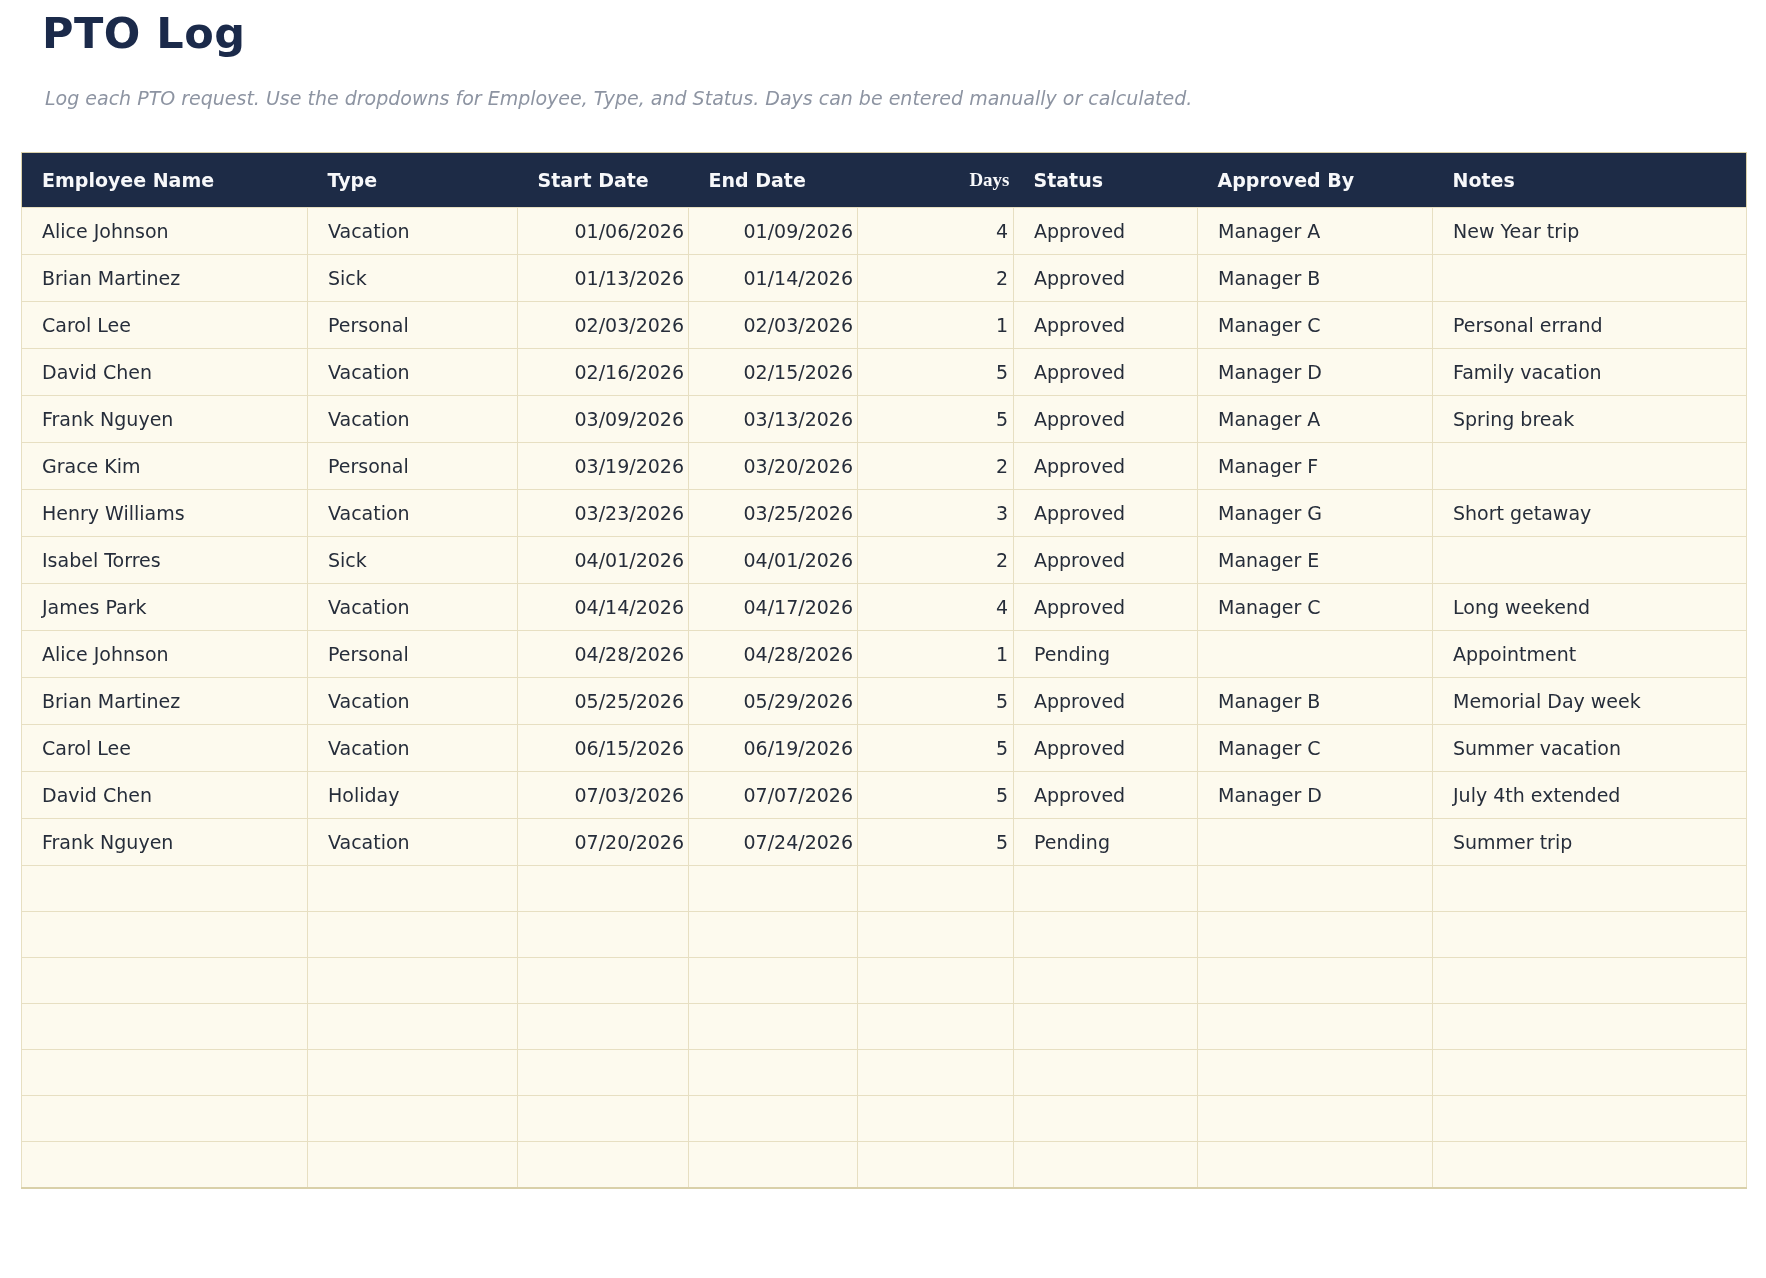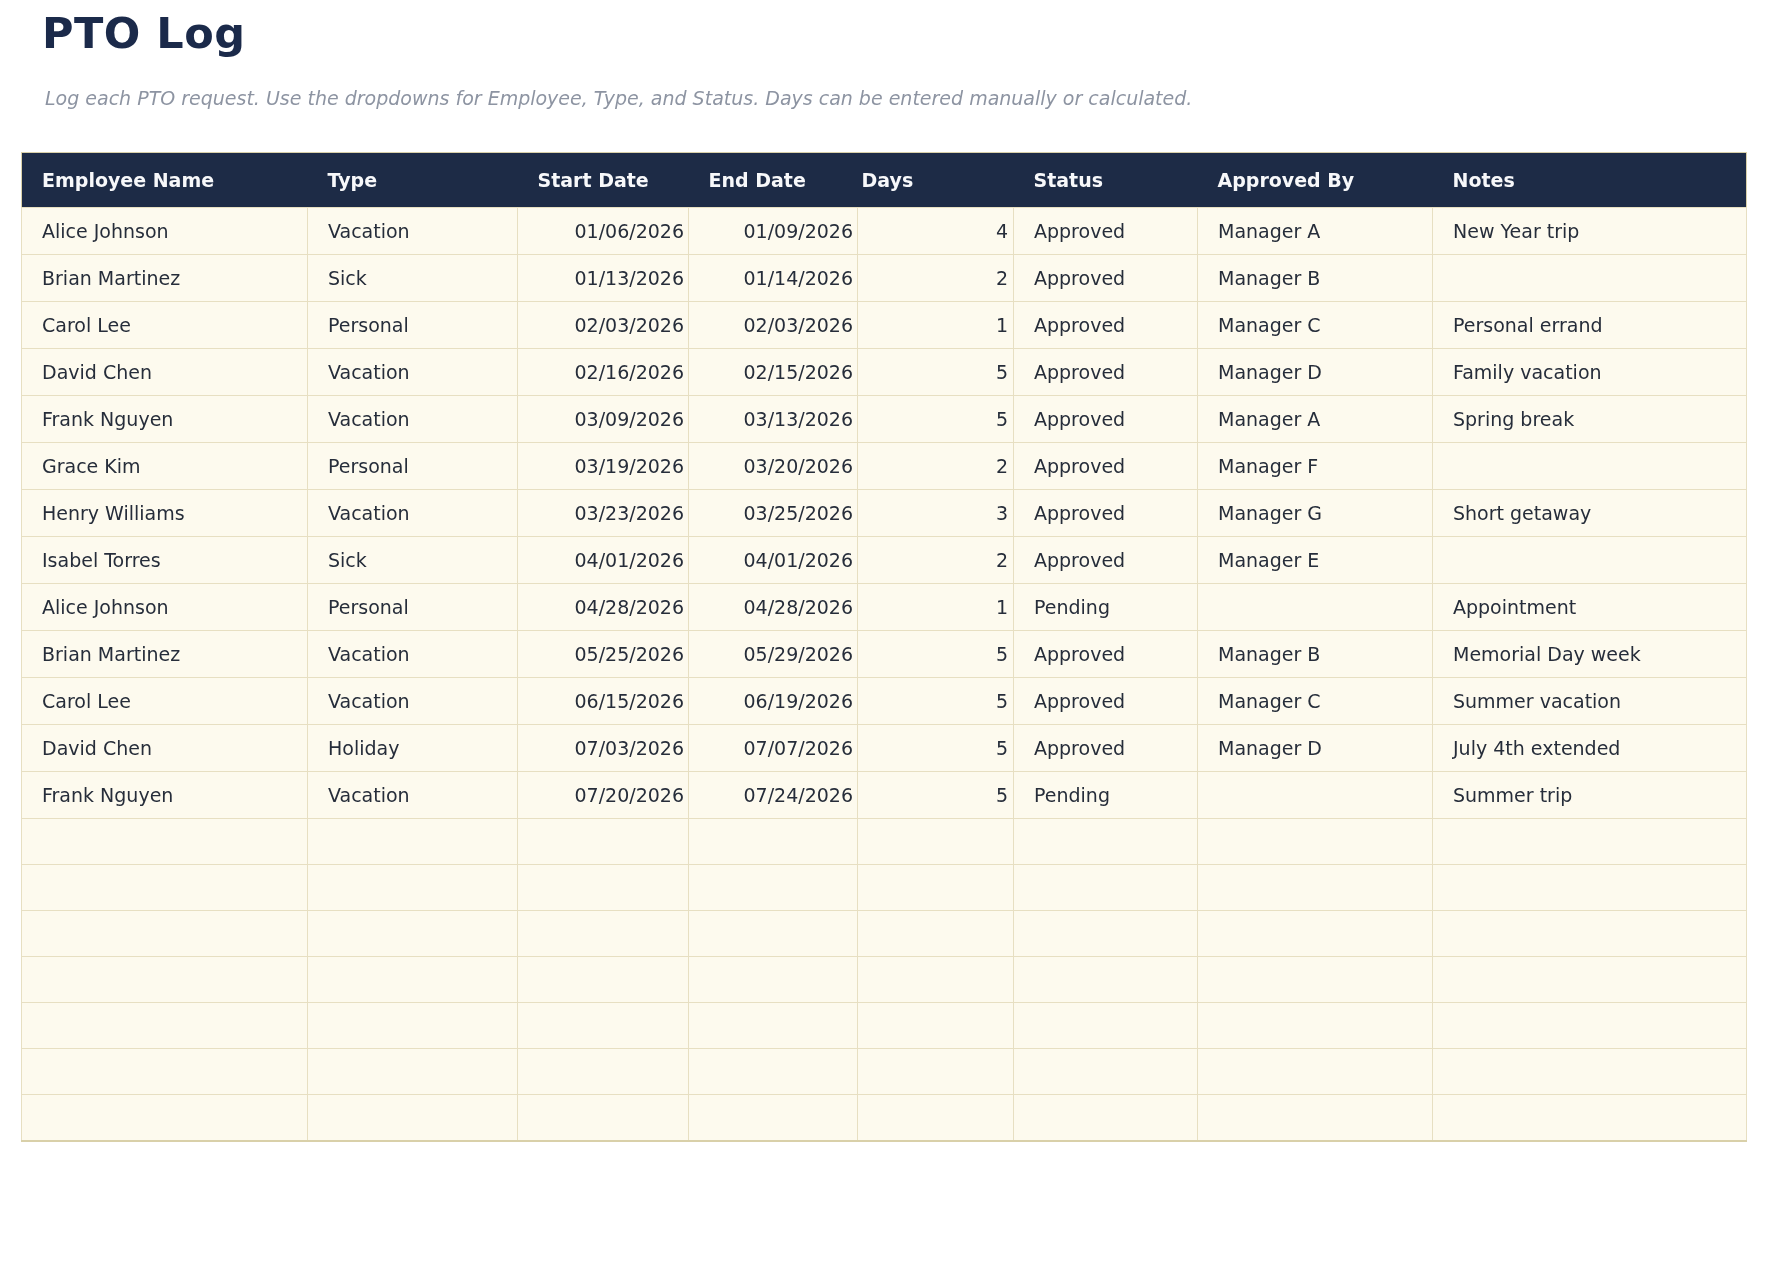--- a/index.html
+++ b/index.html
@@ -30,21 +30,21 @@
     background:var(--row-bg);
     border:1px solid var(--outer-border);
     border-bottom:2px solid var(--outer-border);
   }
   table.pto th{
     background:var(--header-bg);color:var(--header-text);
     font-size:19px;font-weight:bold;text-align:left;
     height:55px;padding:0 4px 0 20px;border:none;
     white-space:nowrap;overflow:hidden;
   }
-  table.pto th:nth-child(5){text-align:left;padding:0 4px;}
+  table.pto th:nth-child(5){text-align:right;padding:0 4px;font-family:Liberation Serif, serif;}
   table.pto td{
     border:1px solid var(--border);
     font-size:19px;height:47px;padding:0 4px 0 20px;
     white-space:nowrap;overflow:hidden;background:var(--row-bg);
     vertical-align:middle;
   }
   table.pto td:nth-child(3),
   table.pto td:nth-child(4){text-align:right;padding:0 4px;}
   table.pto td:nth-child(5){text-align:right;padding:0 5px 0 4px;}
   tr.empty-row td{height:46px;}
@@ -153,20 +153,30 @@
       <td>Isabel Torres</td>
       <td>Sick</td>
       <td>04/01/2026</td>
       <td>04/01/2026</td>
       <td>2</td>
       <td>Approved</td>
       <td>Manager E</td>
       <td></td>
     </tr>
     <tr>
+      <td>James Park</td>
+      <td>Vacation</td>
+      <td>04/14/2026</td>
+      <td>04/17/2026</td>
+      <td>4</td>
+      <td>Approved</td>
+      <td>Manager C</td>
+      <td>Long weekend</td>
+    </tr>
+    <tr>
       <td>Alice Johnson</td>
       <td>Personal</td>
       <td>04/28/2026</td>
       <td>04/28/2026</td>
       <td>1</td>
       <td>Pending</td>
       <td></td>
       <td>Appointment</td>
     </tr>
     <tr>

